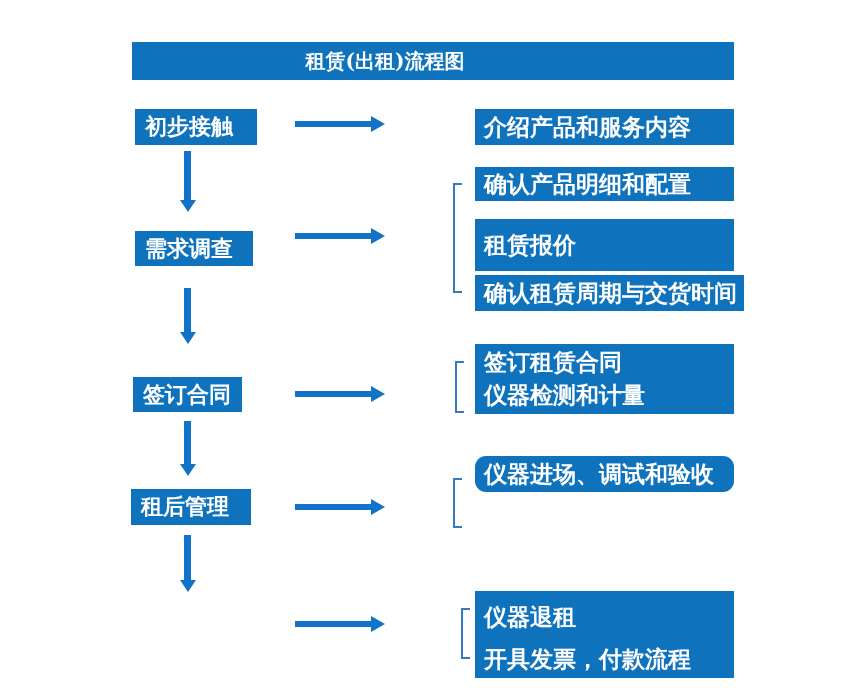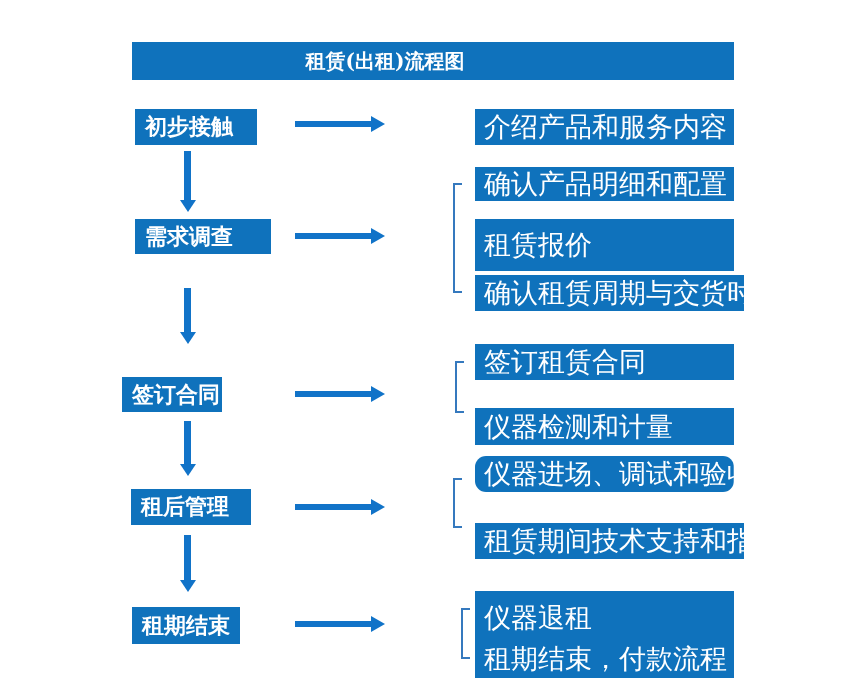--- a/index.html
+++ b/index.html
@@ -38,21 +38,21 @@
     font-size: 22px; font-weight: bold;
     white-space: nowrap;
   }
   .rbox {
     position: absolute;
     left: 443px; width: 259px;
     background: var(--box-blue);
     color: var(--text-white);
     display: flex; align-items: center;
     padding-left: 9px;
-    font-size: 27px; font-weight: normal;
+    font-size: 23px; font-weight: bold;
     white-space: nowrap;
   }
   .harrow {
     position: absolute;
     left: 263px; width: 76px; height: 6px;
     background: var(--arrow-blue);
   }
   .harrow::after {
     content: "";
     position: absolute;
@@ -89,24 +89,23 @@
 </head>
 <body>
 
 <div class="canvas">
 
   <div class="titlebar">
     <span class="title-text">租赁(出租)流程图</span>
   </div>
 
   <div class="lbox" style="left:103px; top:77px;  width:122px; height:36px;font-family:Liberation Mono, monospace;">初步接触</div>
-  <div class="lbox" style="left:103px; top:187px; width:136px; height:35px;">需求调查</div>
-  <div class="lbox" style="left:90px; top:345px; width:100px; height:35px;">签订合同</div>
+  <div class="lbox" style="left:103px; top:199px; width:118px; height:35px;">需求调查</div>
+  <div class="lbox" style="left:101px; top:345px; width:109px; height:35px;">签订合同</div>
   <div class="lbox" style="left:99px;  top:457px; width:120px; height:36px;">租后管理</div>
-  <div class="lbox" style="left:100px; top:575px; width:108px; height:37px;">租期结束</div>
 
   <div class="varrow" style="top:119px; height:49px;"></div>
   <div class="varrow" style="top:256px; height:44px;"></div>
   <div class="varrow" style="top:389px; height:43px;"></div>
   <div class="varrow" style="top:503px; height:45px;"></div>
 
   <div class="harrow" style="top:89px;"></div>
   <div class="harrow" style="top:201px;"></div>
   <div class="harrow" style="top:359px;"></div>
   <div class="harrow" style="top:472px;"></div>
@@ -115,19 +114,18 @@
   <div class="bracket" style="left:421px; top:151px; height:110px;"></div>
   <div class="bracket" style="left:423px; top:329px; height:52px;"></div>
   <div class="bracket" style="left:421px; top:446px; height:50px;"></div>
   <div class="bracket" style="left:429px; top:576px; height:51px;"></div>
 
   <div class="rbox" style="top:77px;  height:36px;">介绍产品和服务内容</div>
   <div class="rbox" style="top:135px; height:34px;">确认产品明细和配置</div>
   <div class="rbox" style="top:187px; height:52px;">租赁报价</div>
   <div class="rbox" style="top:312px; height:36px;">签订租赁合同</div>
   <div class="rbox" style="top:243px; height:36px; width:269px;">确认租赁周期与交货时间</div>
-  <div class="rbox" style="top:376px; height:37px;">仪器检测和计量</div>
+  <div class="rbox" style="top:345px; height:37px;">仪器检测和计量</div>
   <div class="rbox" style="top:424px; height:36px;border-radius:11px;">仪器进场、调试和验收</div>
-  <div class="rbox" style="top:491px; height:36px; width:269px;">租赁期间技术支持和指导</div>
   <div class="rbox" style="top:559px; height:53px;">仪器退租</div>
-  <div class="rbox" style="top:608px; height:38px;">租期结束，付款流程</div>
+  <div class="rbox" style="top:608px; height:38px;">开具发票，付款流程</div>
 
 </div>
 
 </body></html>

